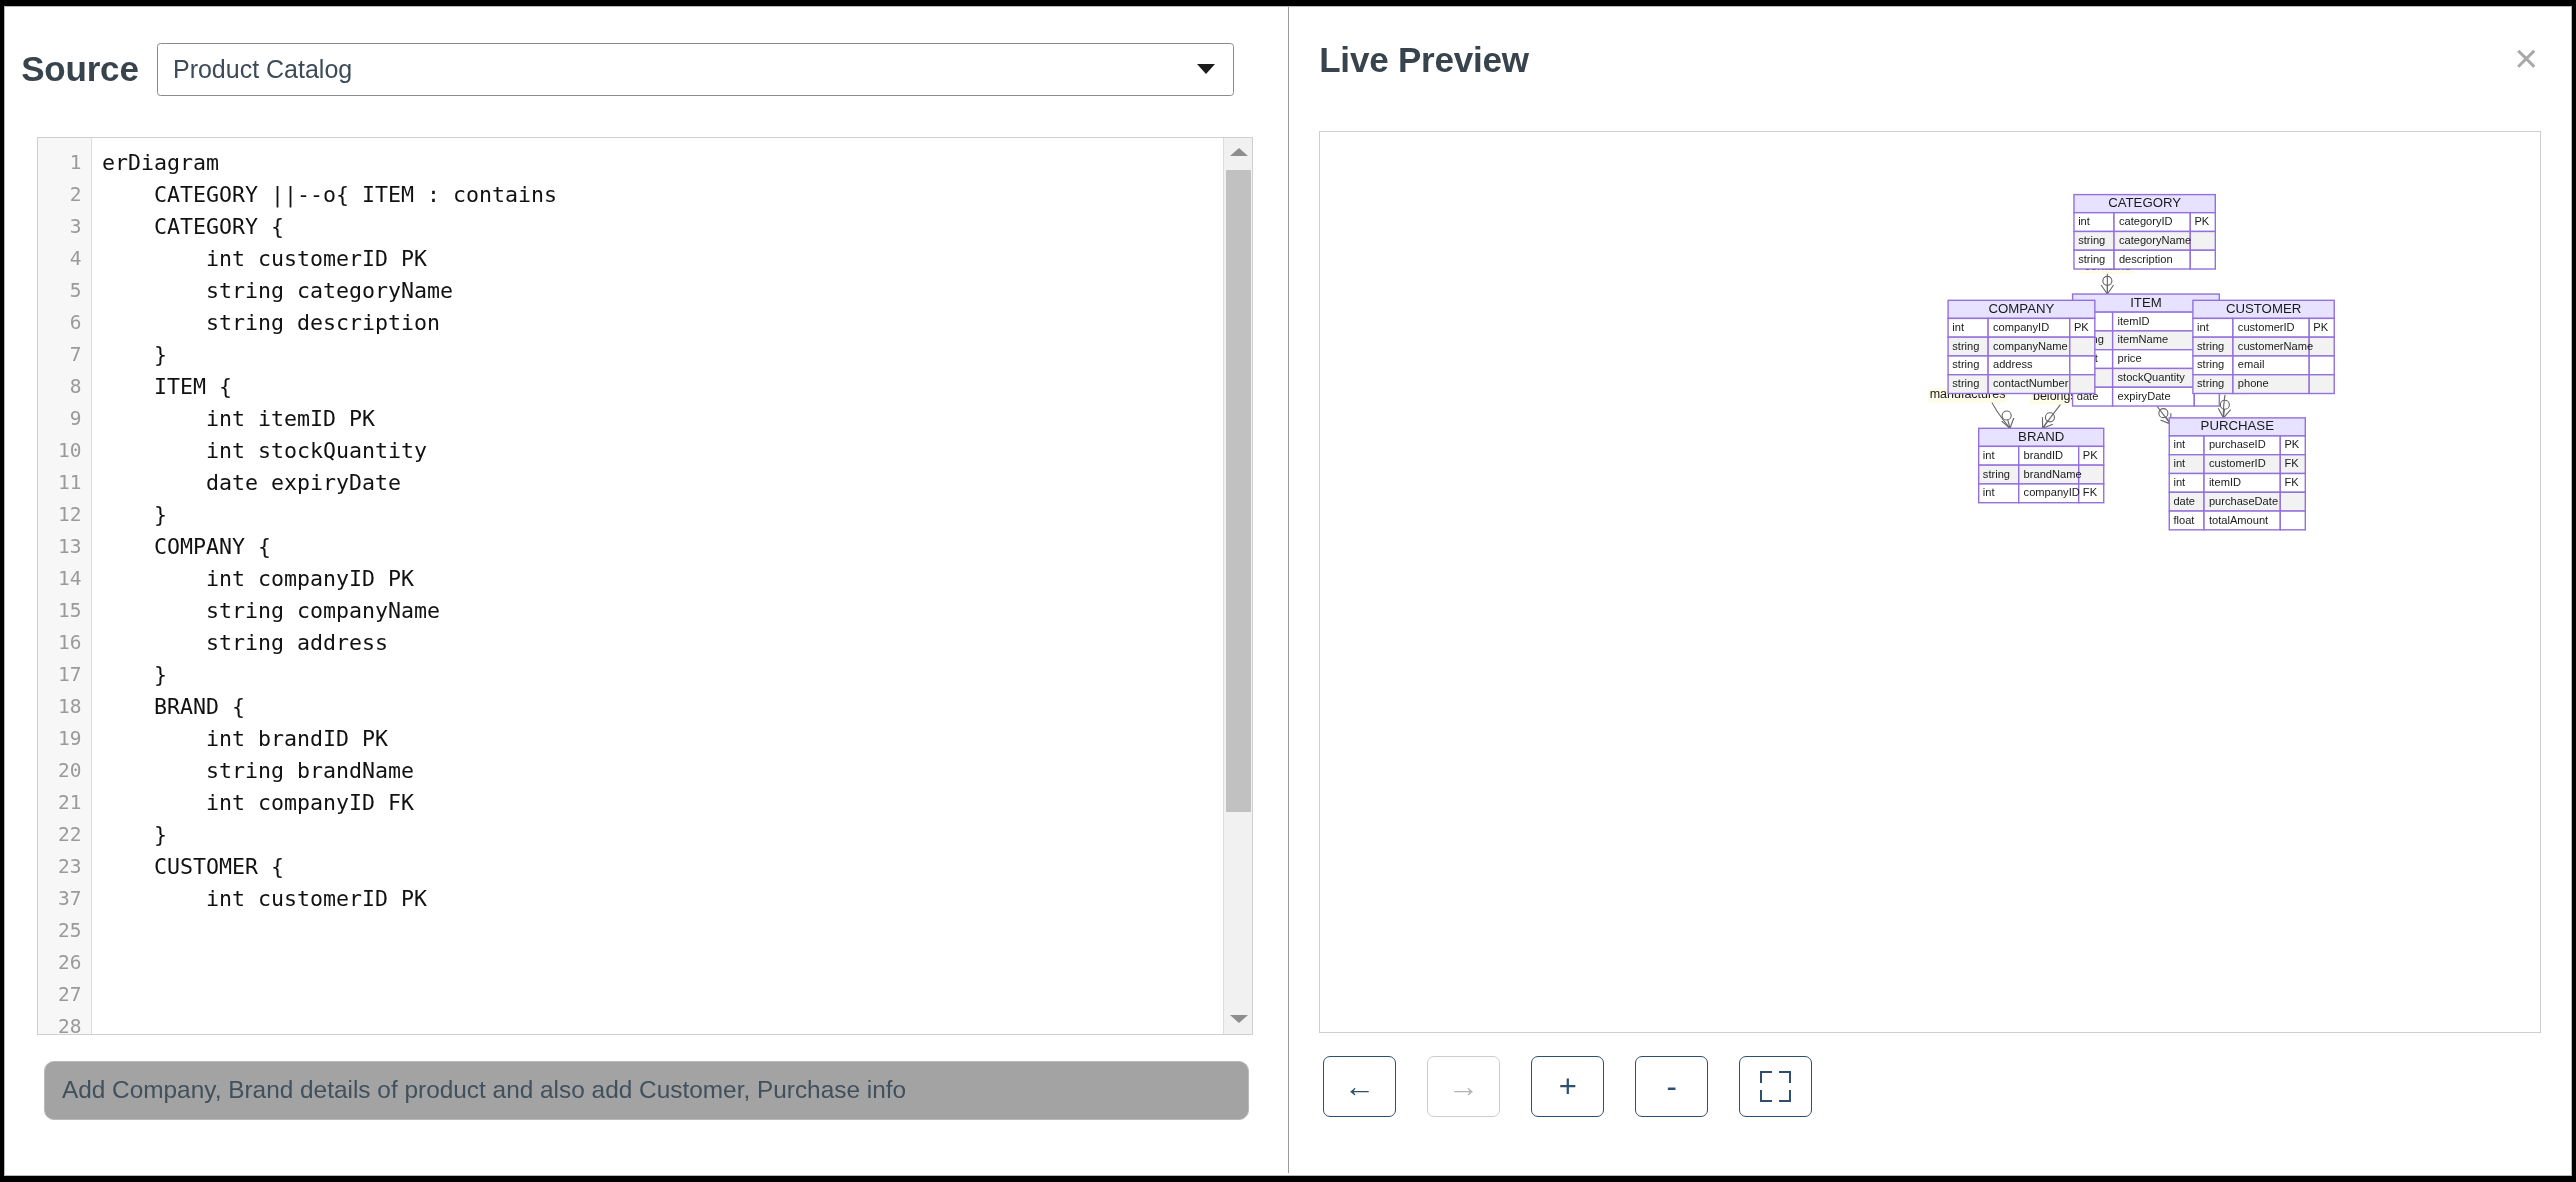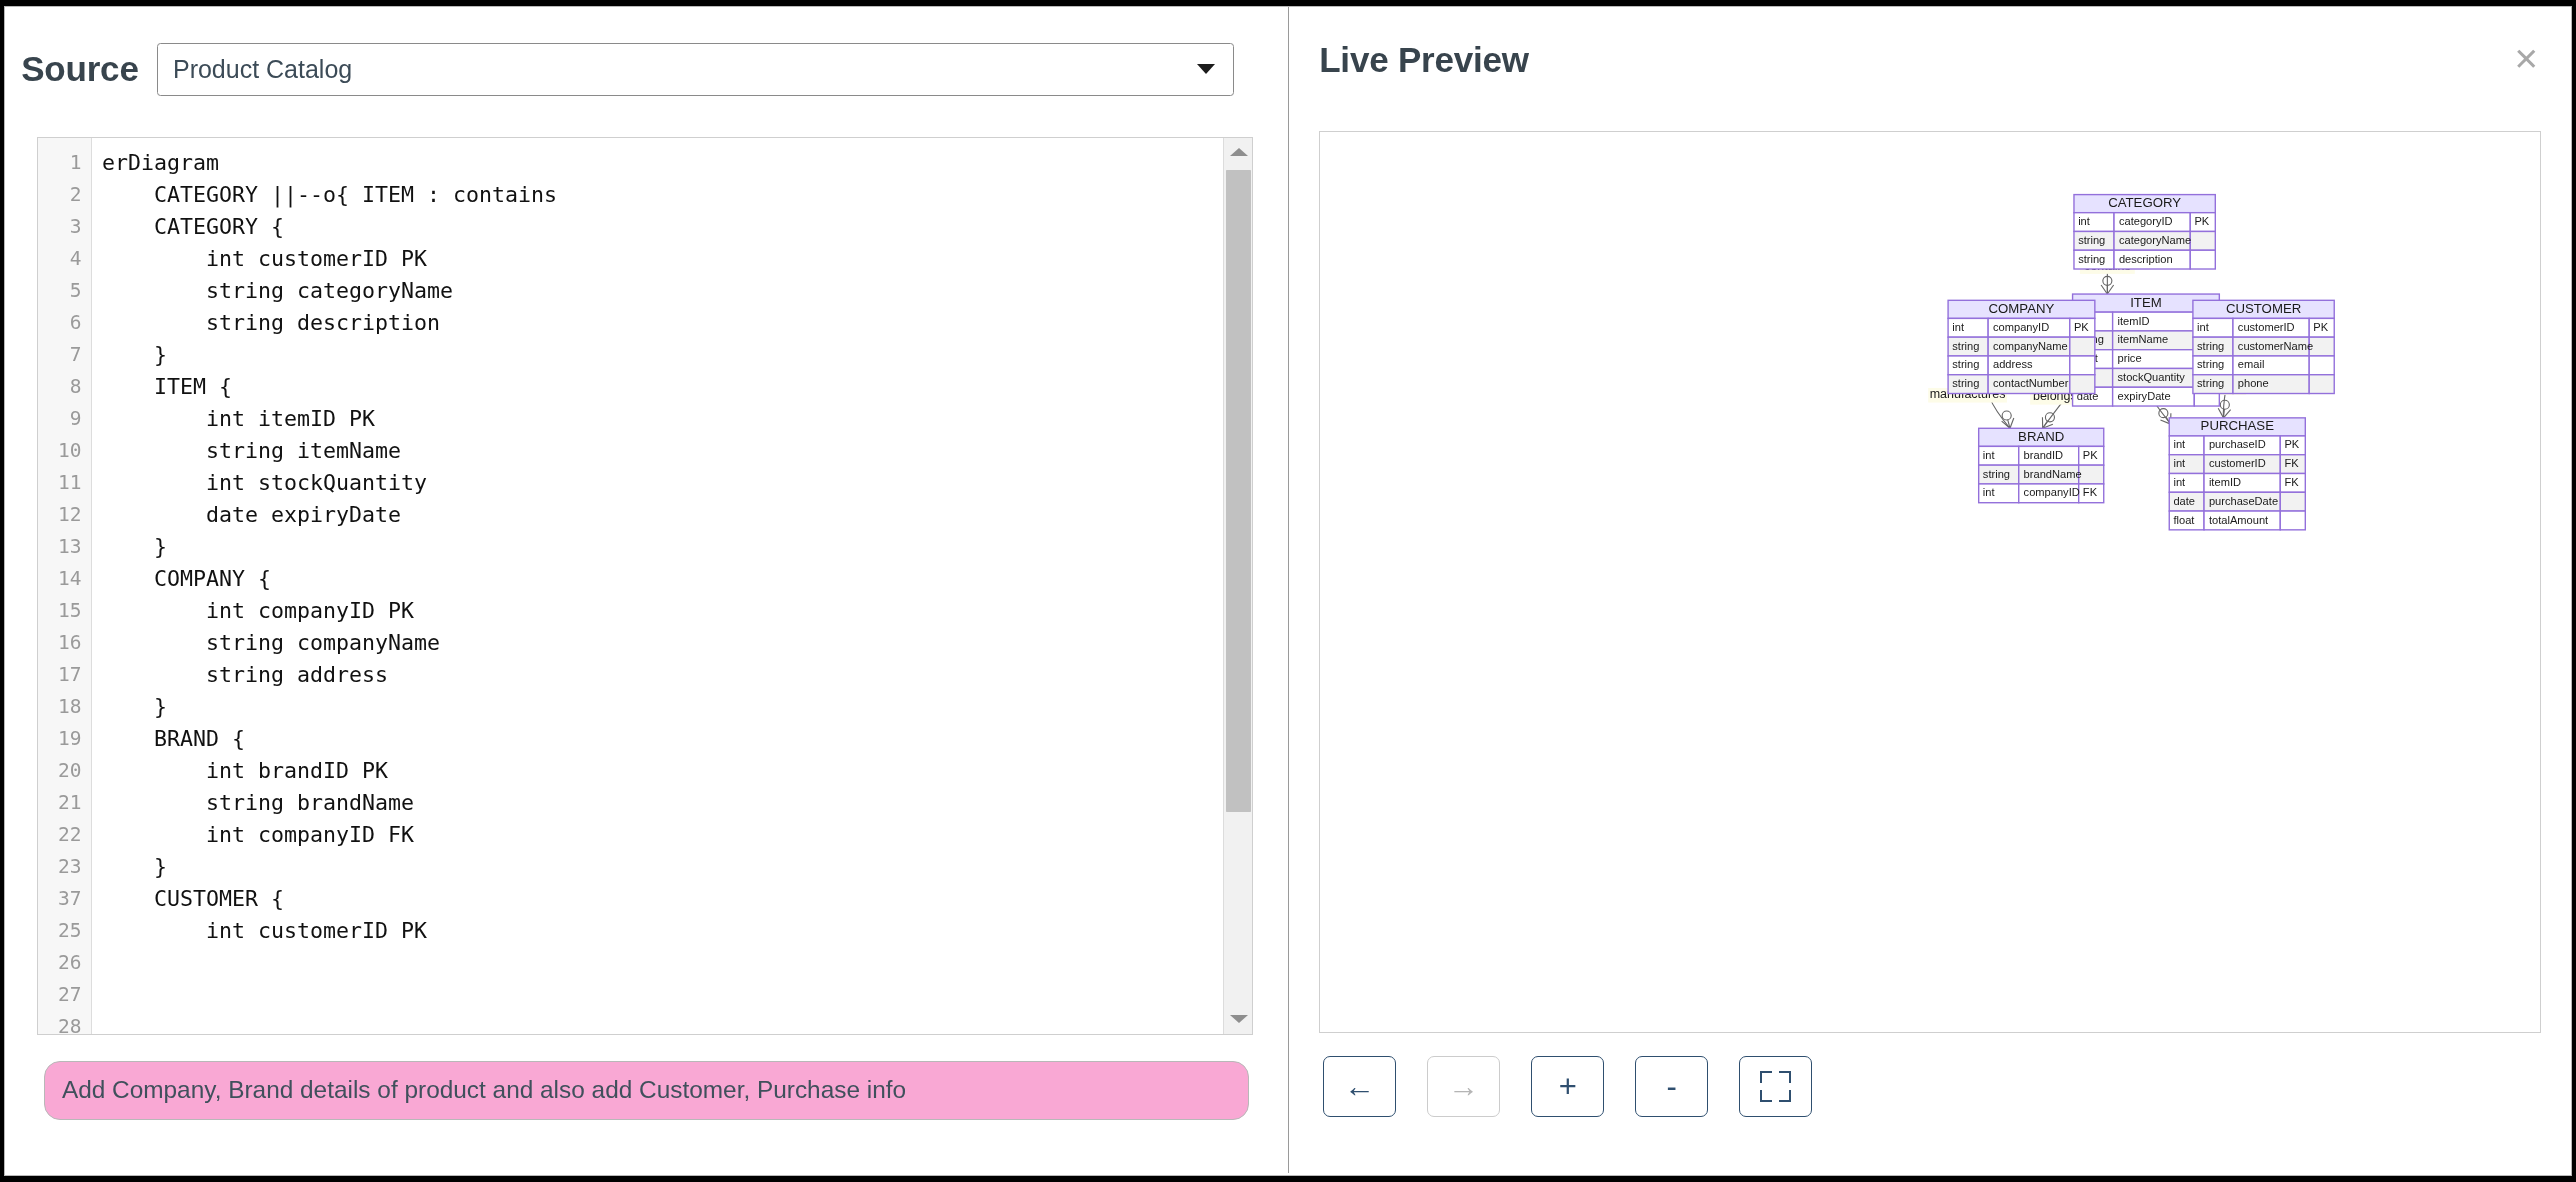--- a/index.html
+++ b/index.html
@@ -146,22 +146,22 @@
     width: 25px; height: 642px;
     background: #c1c1c1;
     border-radius: 0.7px;
   }
 
   .prompt-input {
     position: absolute;
     left: 39px; top: 1054px;
     width: 1205px; height: 59px;
     border: 0.7px solid #b8b8b8;
-    border-radius: 16px;
-    background: #f9a8d4;
+    border-radius: 10px;
+    background: #a3a3a3;
     display: flex;
     align-items: center;
     padding: 0 16.7px;
   }
   .prompt-text {
     font-size: 24.4px;
     color: #40505c;
     white-space: nowrap;
   }
 
@@ -312,21 +312,20 @@
         <div class="code-area">
             <div class="code-line">erDiagram</div>
             <div class="code-line">    CATEGORY ||--o{ ITEM : contains</div>
             <div class="code-line">    CATEGORY {</div>
             <div class="code-line">        int customerID PK</div>
             <div class="code-line">        string categoryName</div>
             <div class="code-line">        string description</div>
             <div class="code-line">    }</div>
             <div class="code-line">    ITEM {</div>
             <div class="code-line">        int itemID PK</div>
-            <div class="code-line">        string itemName</div>
             <div class="code-line">        int stockQuantity</div>
             <div class="code-line">        date expiryDate</div>
             <div class="code-line">    }</div>
             <div class="code-line">    COMPANY {</div>
             <div class="code-line">        int companyID PK</div>
             <div class="code-line">        string companyName</div>
             <div class="code-line">        string address</div>
             <div class="code-line">    }</div>
             <div class="code-line">    BRAND {</div>
             <div class="code-line">        int brandID PK</div>

